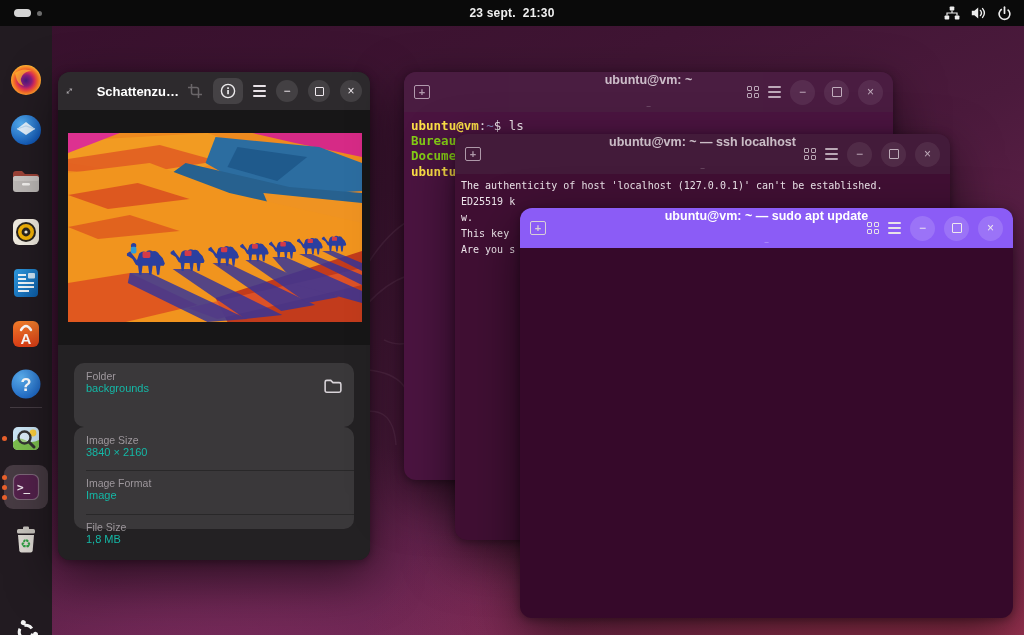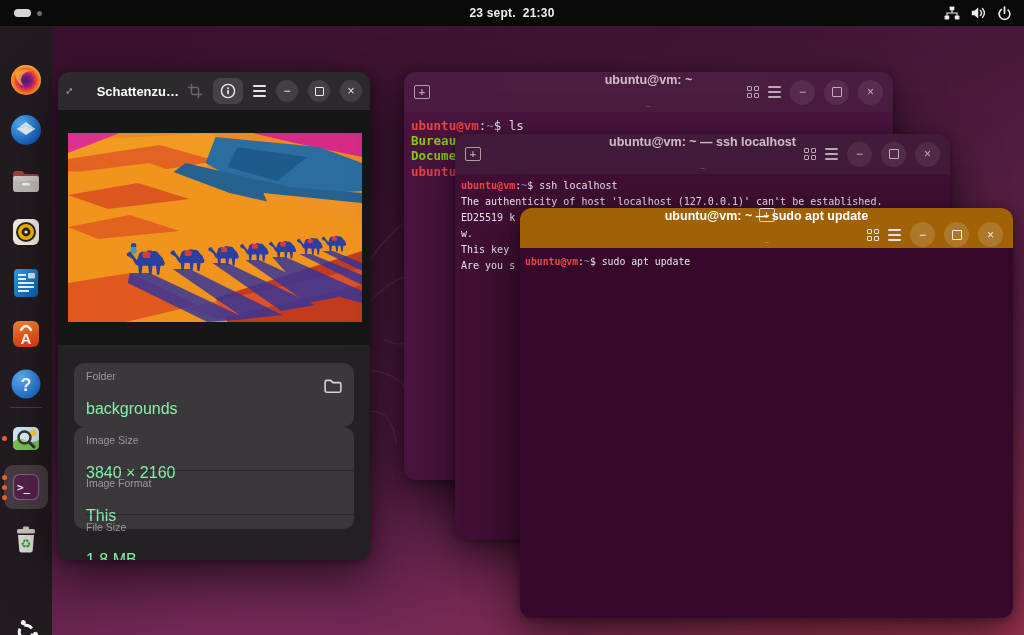--- a/index.html
+++ b/index.html
@@ -48,46 +48,46 @@
   #viewer{left:58px;top:72px;width:312px;height:488px;background:#232123;}
   #viewer-header{position:relative;height:38px;background:#2d2a2d;display:flex;align-items:center;padding:0 8px;gap:8px;}
   #viewer-title{font-size:13px;font-weight:700;color:#fff;margin-left:16px;}
   #viewer-header .circle-btn{width:22px;height:22px;background:#434043;}
   #info-pill{width:30px;height:26px;border-radius:7px;background:#454245;display:flex;align-items:center;justify-content:center;}
   #viewer-viewport{position:relative;height:235px;background:#171617;}
   #caravan{position:absolute;left:10px;top:23px;width:294px;height:189px;}
   #viewer-info{position:relative;height:215px;background:#232123;}
   .card{position:absolute;left:16px;width:280px;background:#3a383a;border-radius:10px;}
   .prop-label{font-size:10.5px;color:#9d979c;}
-  .prop-value{font-size:16px;color:#86efac;margin-top:18px;}
+  .prop-value{font-size:11px;color:#14b8a6;margin-top:0;}
   .divider{position:absolute;left:12px;right:0;height:1px;background:rgba(0,0,0,.28);}
 
   
   .term-header{position:relative;height:40px;display:flex;align-items:center;padding:0 10px;}
   .term-title-wrap{position:absolute;left:0;right:0;top:0;height:40px;display:flex;flex-direction:column;
        align-items:center;justify-content:center;pointer-events:none;gap:16px;}
   .term-title{font-size:12.5px;font-weight:700;color:#fff;}
   .term-subtitle{font-size:8px;color:rgba(255,255,255,.45);margin-top:-1px;}
   .term-hdr-right{margin-left:auto;display:flex;align-items:center;gap:9px;}
   .term-hdr-right .circle-btn{width:25px;height:25px;}
   .term-body{position:relative;font-family:"DejaVu Sans Mono",monospace;color:#ece4ea;}
   .tline{white-space:pre;}
-  .seg-prompt{color:#ef4444;font-weight:700;}
+  .seg-prompt{color:#fde047;font-weight:700;}
   .seg-dir{color:#84cc16;font-weight:700;}
   .seg-path{color:#7f8ab8;}
   .seg-cursor{display:inline-block;width:6px;height:11px;background:#ece4ea;transform:translateY(1.5px);}
 
   #term1{left:404px;top:72px;width:489px;height:408px;background:#4b1440;}
   #term1 .term-header{background:#4a2142;}
   #term1 .term-body{padding:6px 7px;font-size:12.5px;line-height:15.2px;}
   #term2{left:455px;top:134px;width:495px;height:406px;background:#400f33;}
   #term2 .term-header{background:#45203d;}
   #term2 .term-body{padding:4px 6px;font-size:10px;line-height:16px;}
   #term3{left:520px;top:208px;width:493px;height:410px;background:#36092a;}
-  #term3 .term-header{background:#a16207;flex-direction:column;}
+  #term3 .term-header{background:#8b5cf6;}
   #term3 .term-header .circle-btn{background:rgba(255,255,255,.14);}
   #term3 .term-body{padding:6px 5px;font-size:9.8px;line-height:15.5px;}
   .dim-hdr{opacity:.72;}
 
   svg{display:block;}
 </style>
 </head>
 <body>
 
 <div id="wallpaper" class="abs"></div>
@@ -365,21 +365,21 @@
       </div>
     </div>
     <div class="card" style="top:82px;height:102px;">
       <div style="position:absolute;left:12px;top:7px;">
         <div class="prop-label">Image Size</div>
         <div class="prop-value">3840 × 2160</div>
       </div>
       <div class="divider" style="top:43px"></div>
       <div style="position:absolute;left:12px;top:50px;">
         <div class="prop-label">Image Format</div>
-        <div class="prop-value">This</div>
+        <div class="prop-value">Image</div>
       </div>
       <div class="divider" style="top:87px"></div>
       <div style="position:absolute;left:12px;top:94px;">
         <div class="prop-label">File Size</div>
         <div class="prop-value">1,8 MB</div>
       </div>
     </div>
   </div>
 </div>
 
@@ -437,21 +437,20 @@
           <i></i>
         </div>
       <div class="circle-btn">−</div>
       <div class="circle-btn">
           <span class="max-glyph"></span>
         </div>
       <div class="circle-btn">×</div>
     </div>
   </div>
   <div class="term-body">
-      <div class="tline"><span class="seg-prompt">ubuntu@vm</span><span class="seg-text">:</span><span class="seg-path">~</span><span class="seg-text">$ ssh localhost</span></div>
       <div class="tline"><span class="seg-text">The authenticity of host 'localhost (127.0.0.1)' can't be established.</span></div>
       <div class="tline"><span class="seg-text">ED25519 k</span></div>
       <div class="tline"><span class="seg-text">w.</span></div>
       <div class="tline"><span class="seg-text">This key </span></div>
       <div class="tline"><span class="seg-text">Are you s</span></div>
     </div>
 </div>
 
 <div id="term3" class="window">
   <div class="term-header">
@@ -473,15 +472,14 @@
           <i></i>
         </div>
       <div class="circle-btn">−</div>
       <div class="circle-btn">
           <span class="max-glyph"></span>
         </div>
       <div class="circle-btn">×</div>
     </div>
   </div>
   <div class="term-body">
-      <div class="tline"><span class="seg-prompt">ubuntu@vm</span><span class="seg-text">:</span><span class="seg-path">~</span><span class="seg-text">$ sudo apt update</span></div>
     </div>
 </div>
 
 </body></html>

